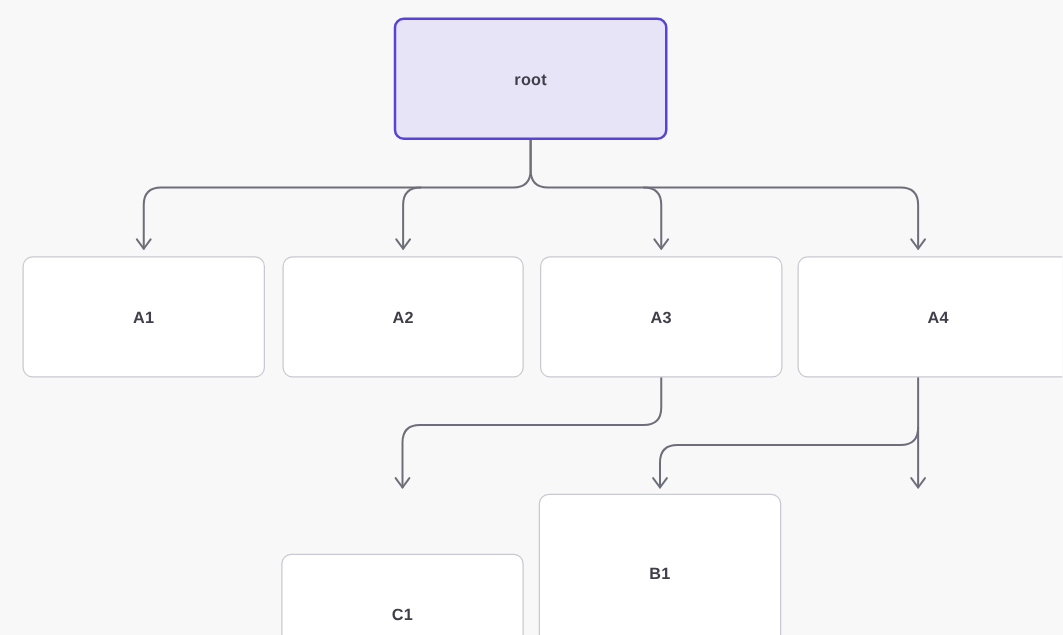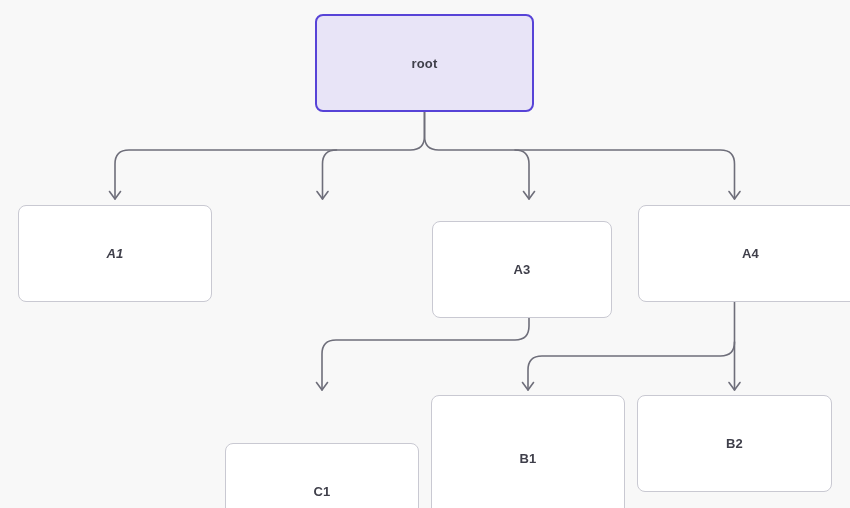--- a/index.html
+++ b/index.html
@@ -37,23 +37,23 @@
     font-weight: bold;
     color: #3f3f4a;
     letter-spacing: 0.2px;
     cursor: pointer;
   }
   .node-root {
     background: #e8e4f7;
     border: 2px solid #5743d7;
   }
   .n-root { left: 315px; top: 14px;  width: 219px; height: 98px; }
-  .n-a1   { left: 18px;  top: 205px; width: 194px; height: 97px; font-style: italic; }
+  .n-a1   { left: 18px;  top: 205px; width: 194px; height: 97px; }
   .n-a2   { left: 226px; top: 205px; width: 193px; height: 97px; }
-  .n-a3   { left: 432px; top: 205px; width: 180px; height: 97px; margin-top: 16px; }
+  .n-a3   { left: 432px; top: 205px; width: 194px; height: 97px; }
   .n-a4   { left: 638px; top: 205px; width: 225px; height: 97px; }
   .n-c1   { left: 225px; top: 395px; width: 194px; height: 97px; margin-top: 48px; }
   .n-b1   { left: 431px; top: 395px; width: 194px; height: 126px; }
   .n-b2   { left: 637px; top: 395px; width: 195px; height: 97px; }
 </style>
 </head>
 <body>
 
 <div class="canvas">
 
@@ -77,30 +77,30 @@
     <path class="edge" d="M 729 382.5 L 734.5 390 L 740 382.5"></path>
   </svg>
 
   <div class="node node-root n-root">
     <span>root</span>
   </div>
 
   <div class="node n-a1">
     <span>A1</span>
   </div>
+  <div class="node n-a2">
+    <span>A2</span>
+  </div>
   <div class="node n-a3">
     <span>A3</span>
   </div>
   <div class="node n-a4">
     <span>A4</span>
   </div>
 
   <div class="node n-c1">
     <span>C1</span>
   </div>
   <div class="node n-b1">
     <span>B1</span>
   </div>
-  <div class="node n-b2">
-    <span>B2</span>
-  </div>
 
 </div>
 
 </body></html>

